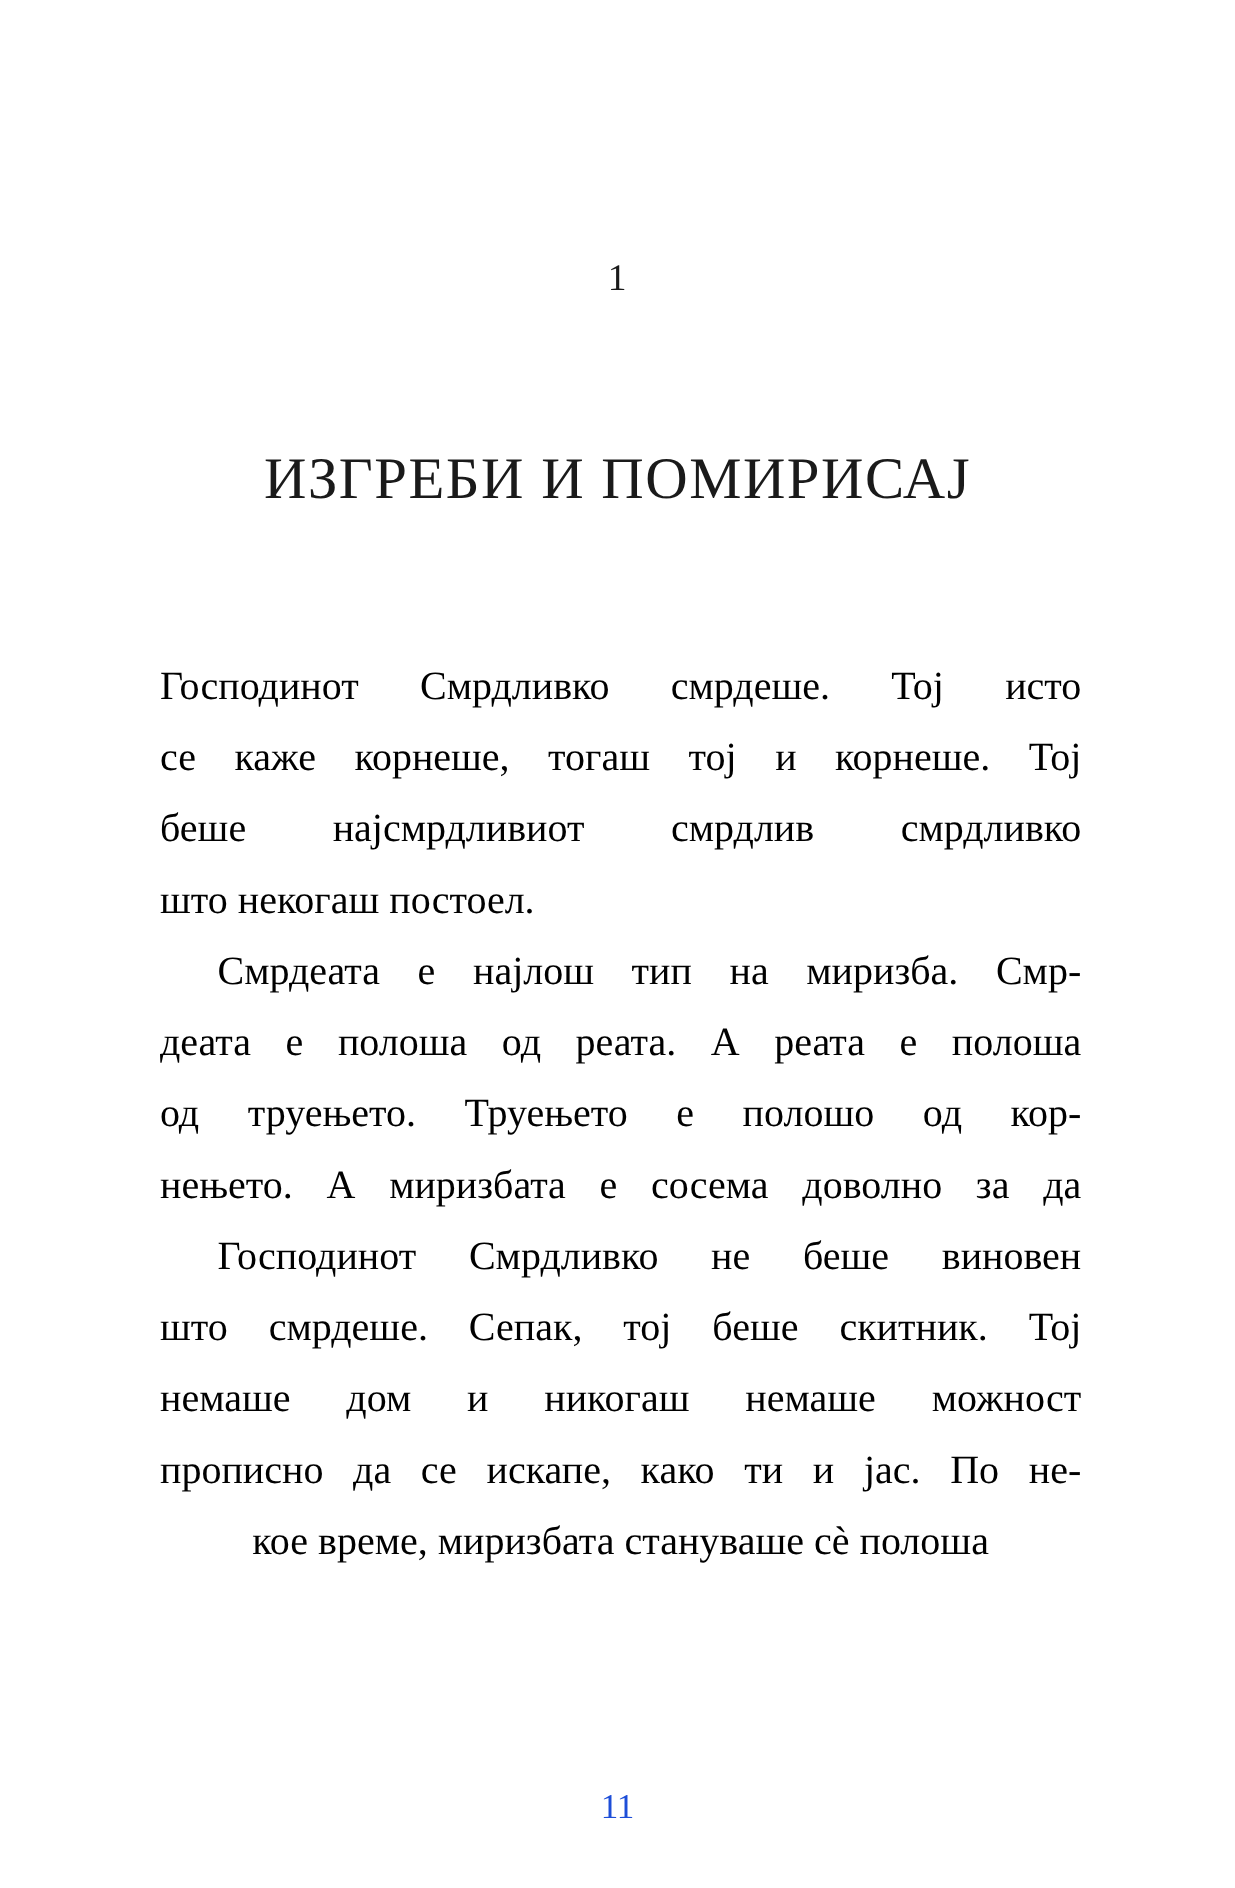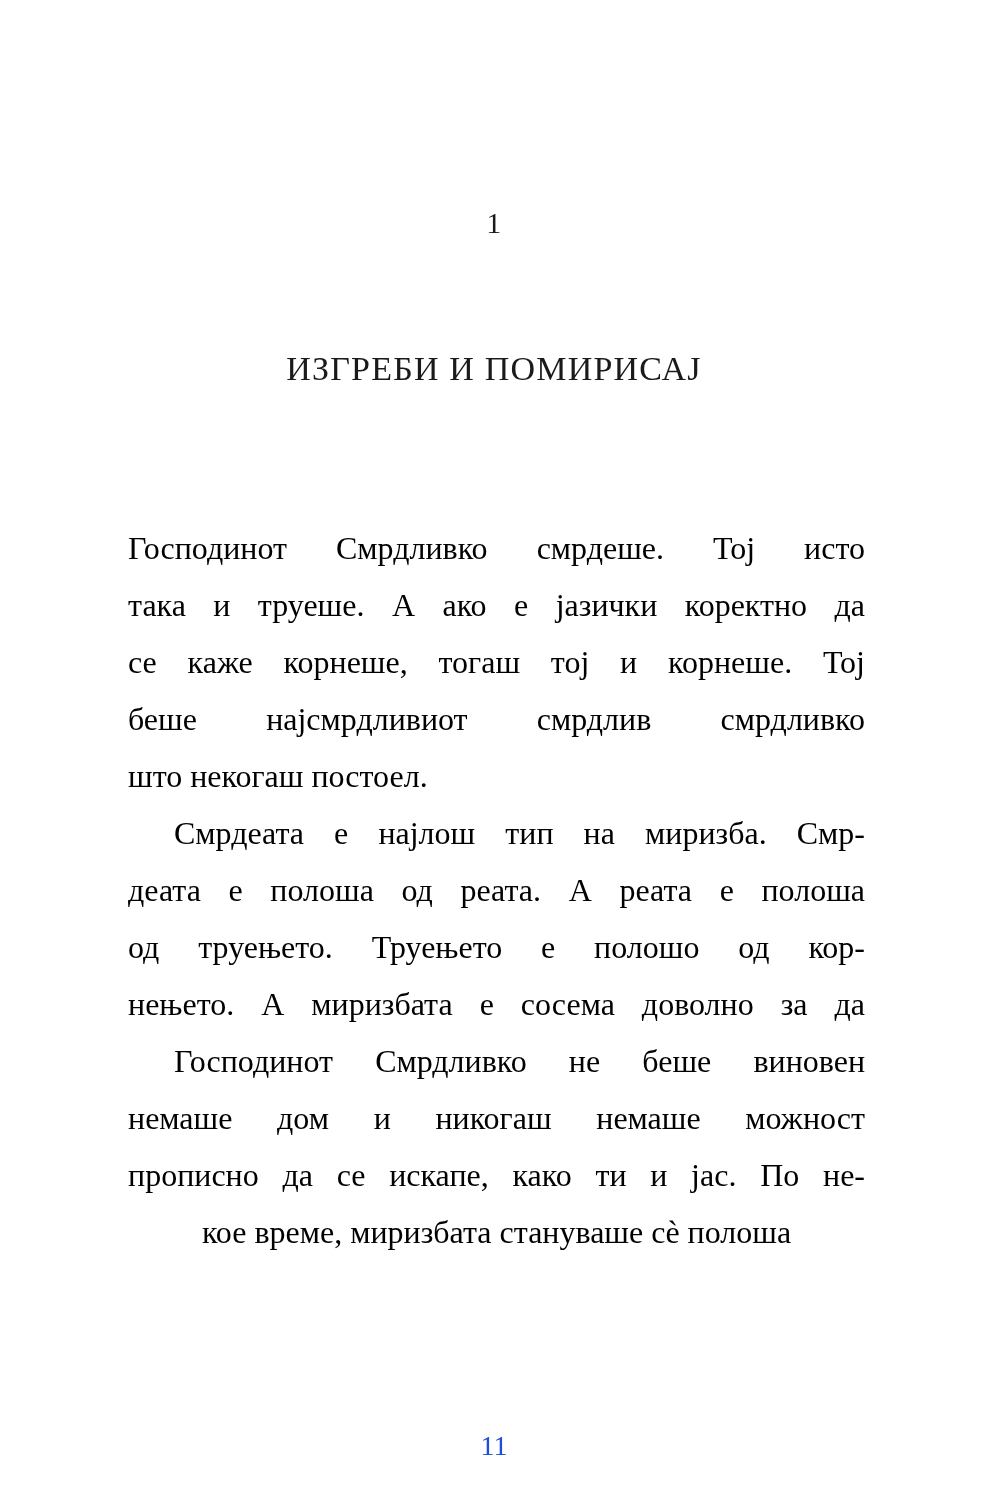--- a/index.html
+++ b/index.html
@@ -40,21 +40,21 @@
     letter-spacing: 0.5px;
     color: #1a1a1a;
   }
 
   .chapter-title {
     position: absolute;
     left: 0;
     right: 0;
     top: 327px;
     text-align: center;
-    font-size: 34px;
+    font-size: 47px;
     line-height: 1.1;
     letter-spacing: 1.2px;
     font-weight: 400;
     color: #1a1a1a;
     white-space: nowrap;
   }
 
   
   .body-block {
     position: absolute;
@@ -103,35 +103,35 @@
   <div class="chapter-head">
     <div class="chapter-number">1</div>
   </div>
 
   <h1 class="chapter-title">ИЗГРЕБИ И ПОМИРИСАЈ</h1>
 
   <div class="body-block">
 
     <p class="para" id="para-1">
         <span style="display: block; text-align: justify; text-align-last: justify; white-space: pre; text-indent: 0px;">Господинот Смрдливко смрдеше. Тој исто</span>
-        <span style="display: block; text-align: justify; text-align-last: justify; white-space: pre; text-indent: 0px;">така и труеше. А ако е јазички коректно да</span>
         <span style="display: block; text-align: justify; text-align-last: justify; white-space: pre; text-indent: 0px;">се каже корнеше, тогаш тој и корнеше. Тој</span>
         <span style="display: block; text-align: justify; text-align-last: justify; white-space: pre; text-indent: 0px;">беше најсмрдливиот смрдлив смрдливко</span>
         <span style="display: block; text-align: left; white-space: pre; text-indent: 0px;">што некогаш постоел.</span>
       </p>
 
     <p class="para indented" id="para-2">
         <span style="display: block; text-align: justify; text-align-last: justify; white-space: pre; text-indent: 46px;">Смрдеата е најлош тип на миризба. Смр-</span>
         <span style="display: block; text-align: justify; text-align-last: justify; white-space: pre; text-indent: 0px;">деата е полоша од реата. А реата е полоша</span>
         <span style="display: block; text-align: justify; text-align-last: justify; white-space: pre; text-indent: 0px;">од труењето. Труењето е полошо од кор-</span>
         <span style="display: block; text-align: justify; text-align-last: justify; white-space: pre; text-indent: 0px;">нењето. А миризбата е сосема доволно за да</span>
       </p>
 
     <p class="para indented" id="para-3">
         <span style="display: block; text-align: justify; text-align-last: justify; white-space: pre; text-indent: 46px;">Господинот Смрдливко не беше виновен</span>
+        <span style="display: block; text-align: justify; text-align-last: justify; white-space: pre; text-indent: 0px;">што смрдеше. Сепак, тој беше скитник. Тој</span>
         <span style="display: block; text-align: justify; text-align-last: justify; white-space: pre; text-indent: 0px;">немаше дом и никогаш немаше можност</span>
         <span style="display: block; text-align: justify; text-align-last: justify; white-space: pre; text-indent: 0px;">прописно да се искапе, како ти и јас. По не-</span>
         <span style="display: block; text-align: center; white-space: pre; text-indent: 0px;">кое време, миризбата стануваше сѐ полоша</span>
       </p>
 
   </div>
 
   <div class="folio">11</div>
 
 </div>

